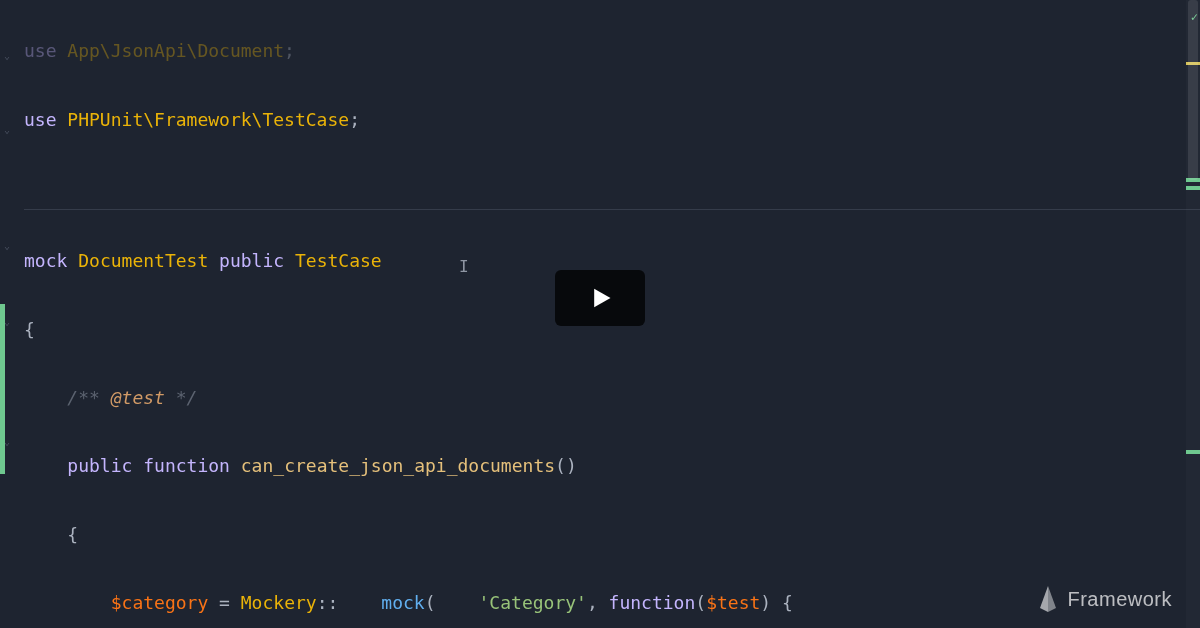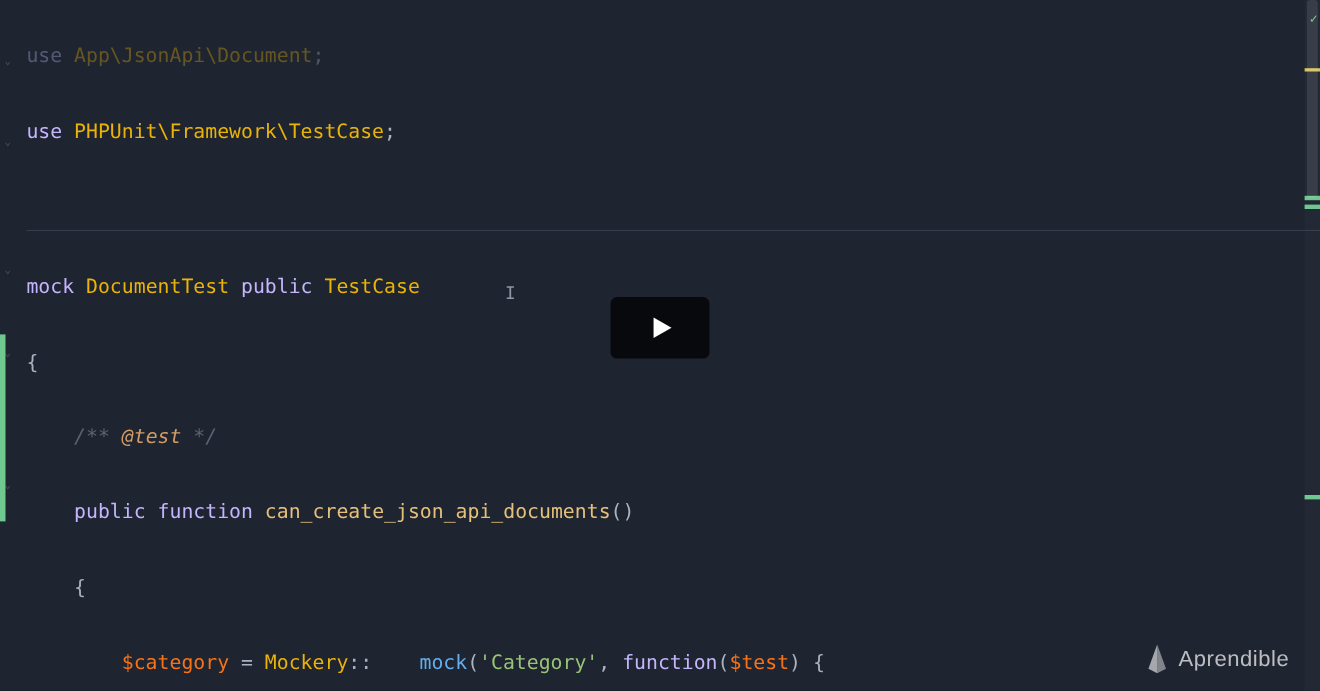--- a/index.html
+++ b/index.html
@@ -36,21 +36,21 @@
     font-variant-ligatures: none;
   }
   .line { display: block; min-height: 1.9em; }
 
   
   .kw      { color: #c4b5fd; }   
   .cls     { color: #eab308; }   
   .fn      { color: #61afef; margin-left: 43px; }   
   .fndef   { color: #e5c07b; }   
   .var     { color: #f97316; }   
-  .str     { color: #98c379; }   
+  .str     { color: #98c379; margin-left: 43px; }   
   .comment { color: #5c6370; font-style: italic; }
   .annot   { color: #d19a66; font-style: italic; text-align: right; }
   .punct   { color: #abb2bf; }
   .op      { color: #abb2bf; }
 
   .change-bar {
     position: absolute;
     left: 0;
     width: 5px;
     background: #6fc88f;
@@ -182,14 +182,14 @@
   <svg width="28" height="28" viewBox="0 0 24 24">
     <path d="M7 4 L21 12 L7 20 Z" fill="#ffffff"></path>
   </svg>
 </div>
 
 <div class="brand">
   <svg width="22" height="26" viewBox="0 0 22 26">
     <path d="M11 0 L11 26 L3 22 Z" fill="rgba(255,255,255,0.75)"></path>
     <path d="M11 0 L11 26 L19 22 Z" fill="rgba(255,255,255,0.55)"></path>
   </svg>
-  <span>Aprendible</span>
+  <span>Framework</span>
 </div>
 
 </body></html>

